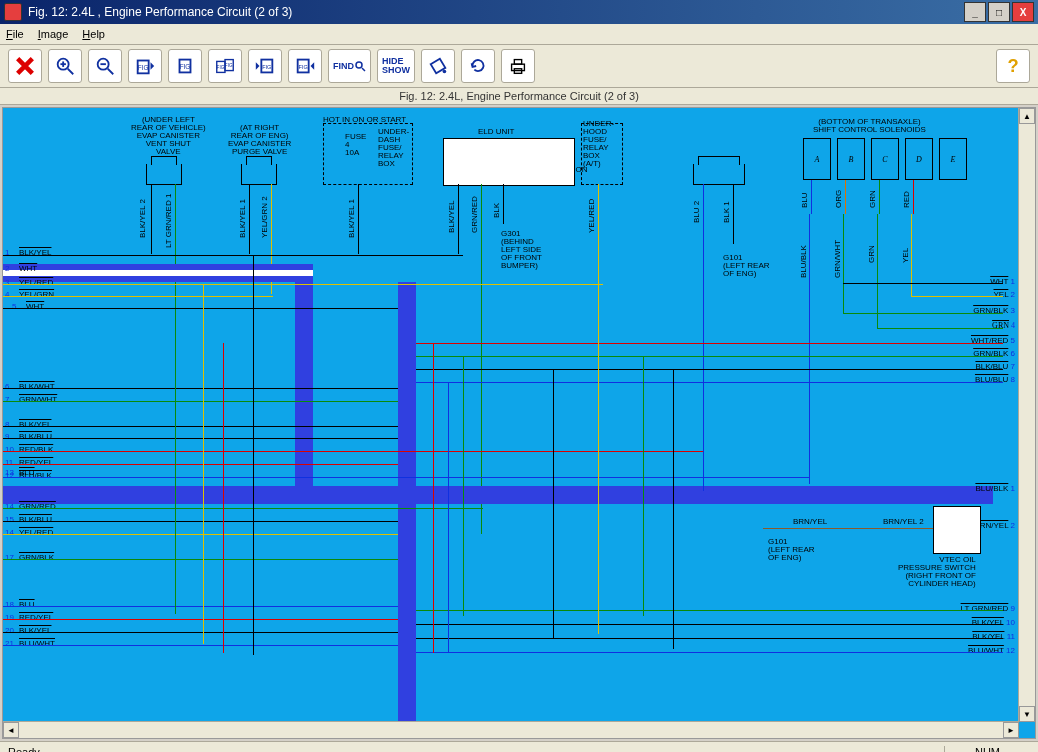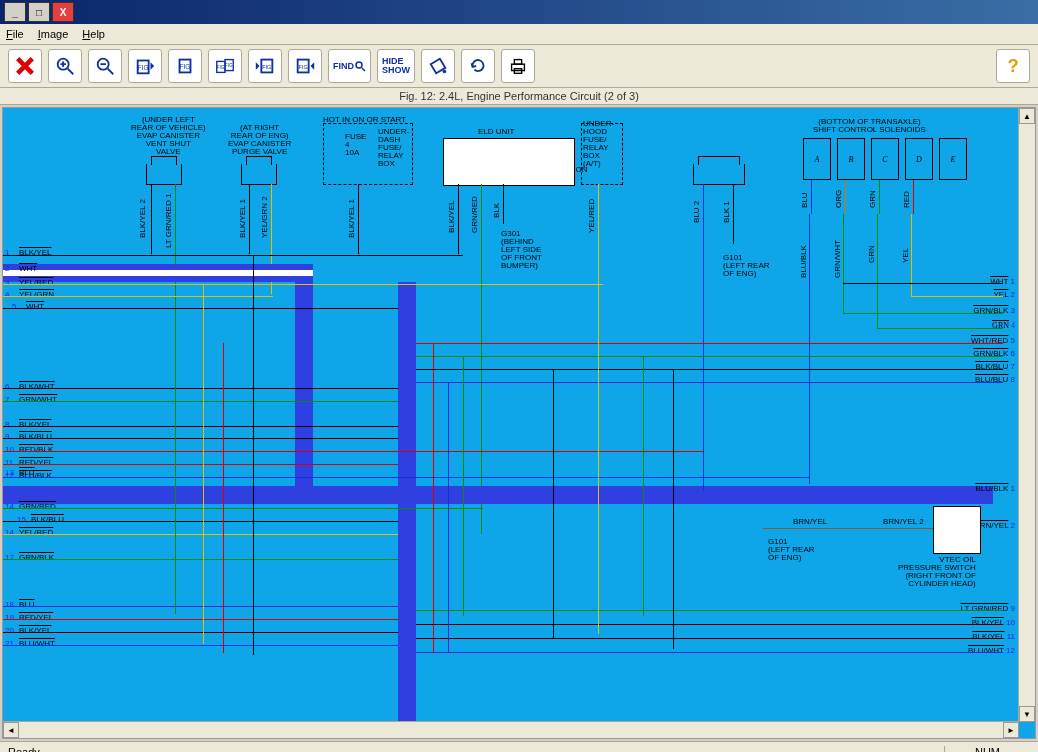--- a/index.html
+++ b/index.html
@@ -48,20 +48,24 @@
 .pin{position:absolute;font-size:8px}
 
 .scrollbar-v{position:absolute;right:0;top:0;bottom:16px;width:16px;background:#ece9d8;border-left:1px solid #aca899}
 .scrollbar-h{position:absolute;left:0;right:16px;bottom:0;height:16px;background:#ece9d8;border-top:1px solid #aca899}
 .sb-btn{position:absolute;width:16px;height:16px;background:#ece9d8;border:1px solid #999;box-sizing:border-box;display:flex;align-items:center;justify-content:center;font-size:8px}
 </style>
 </head>
 <body>
 
 <div class="title-bar">
+  <div class="title">
+      <span class="icon-app"></span>
+      <span>Fig. 12: 2.4L , Engine Performance Circuit (2 of 3)</span>
+    </div>
   <div class="controls">
     <span>_</span>
     <span>□</span>
     <span class="close">X</span>
   </div>
 </div>
 
 <div class="menu-bar">
   <span><u>F</u>ile</span>
   <span><u>I</u>mage</span>
@@ -287,21 +291,21 @@
         <div class="pin" style="left: 9px; top: 194px;"><span style="display:inline-block;width:14px;color:#1030e0">5</span><span style="text-decoration:overline">WHT</span></div>
         <div class="pin" style="left: 2px; top: 274px;"><span style="display:inline-block;width:14px;color:#1030e0">6</span><span style="text-decoration:overline">BLK/WHT</span></div>
         <div class="pin" style="left: 2px; top: 287px;"><span style="display:inline-block;width:14px;color:#1030e0">7</span><span style="text-decoration:overline">GRN/WHT</span></div>
         <div class="pin" style="left: 2px; top: 312px;"><span style="display:inline-block;width:14px;color:#1030e0">8</span><span style="text-decoration:overline">BLK/YEL</span></div>
         <div class="pin" style="left: 2px; top: 324px;"><span style="display:inline-block;width:14px;color:#1030e0">9</span><span style="text-decoration:overline">BLK/BLU</span></div>
         <div class="pin" style="left: 2px; top: 337px;"><span style="display:inline-block;width:14px;color:#1030e0">10</span><span style="text-decoration:overline">RED/BLK</span></div>
         <div class="pin" style="left: 2px; top: 350px;"><span style="display:inline-block;width:14px;color:#1030e0">11</span><span style="text-decoration:overline">RED/YEL</span></div>
         <div class="pin" style="left: 2px; top: 363px;"><span style="display:inline-block;width:14px;color:#1030e0">12</span><span style="text-decoration:overline">BLU/BLK</span></div>
         <div class="pin" style="left: 2px; top: 360px;"><span style="display:inline-block;width:14px;color:#1030e0">13</span><span style="text-decoration:overline">BLU</span></div>
         <div class="pin" style="left: 2px; top: 394px;"><span style="display:inline-block;width:14px;color:#1030e0">14</span><span style="text-decoration:overline">GRN/RED</span></div>
-        <div class="pin" style="left: 14px; top: 407px;"><span style="display:inline-block;width:14px;color:#1030e0">15</span><span style="text-decoration:overline">BLK/BLU</span></div>
+        <div class="pin" style="left: 2px; top: 407px;"><span style="display:inline-block;width:14px;color:#1030e0">15</span><span style="text-decoration:overline">BLK/BLU</span></div>
         <div class="pin" style="left: 2px; top: 420px;"><span style="display:inline-block;width:14px;color:#1030e0">14</span><span style="text-decoration:overline">YEL/RED</span></div>
         <div class="pin" style="left: 2px; top: 445px;"><span style="display:inline-block;width:14px;color:#1030e0">17</span><span style="text-decoration:overline">GRN/BLK</span></div>
         <div class="pin" style="left: 2px; top: 492px;"><span style="display:inline-block;width:14px;color:#1030e0">18</span><span style="text-decoration:overline">BLU</span></div>
         <div class="pin" style="left: 2px; top: 505px;"><span style="display:inline-block;width:14px;color:#1030e0">19</span><span style="text-decoration:overline">RED/YEL</span></div>
         <div class="pin" style="left: 2px; top: 518px;"><span style="display:inline-block;width:14px;color:#1030e0">20</span><span style="text-decoration:overline">BLK/YEL</span></div>
         <div class="pin" style="left: 2px; top: 531px;"><span style="display:inline-block;width:14px;color:#1030e0">21</span><span style="text-decoration:overline">BLU/WHT</span></div>
       </div>
   <div id="right-pins">
         <div class="pin" style="right: 20px; top: 169px; text-align: right;"><span style="text-decoration:overline">WHT</span> <span style="color:#1030e0">1</span></div>
         <div class="pin" style="right: 20px; top: 182px; text-align: right;"><span style="text-decoration:overline">YEL</span> <span style="color:#1030e0">2</span></div>

